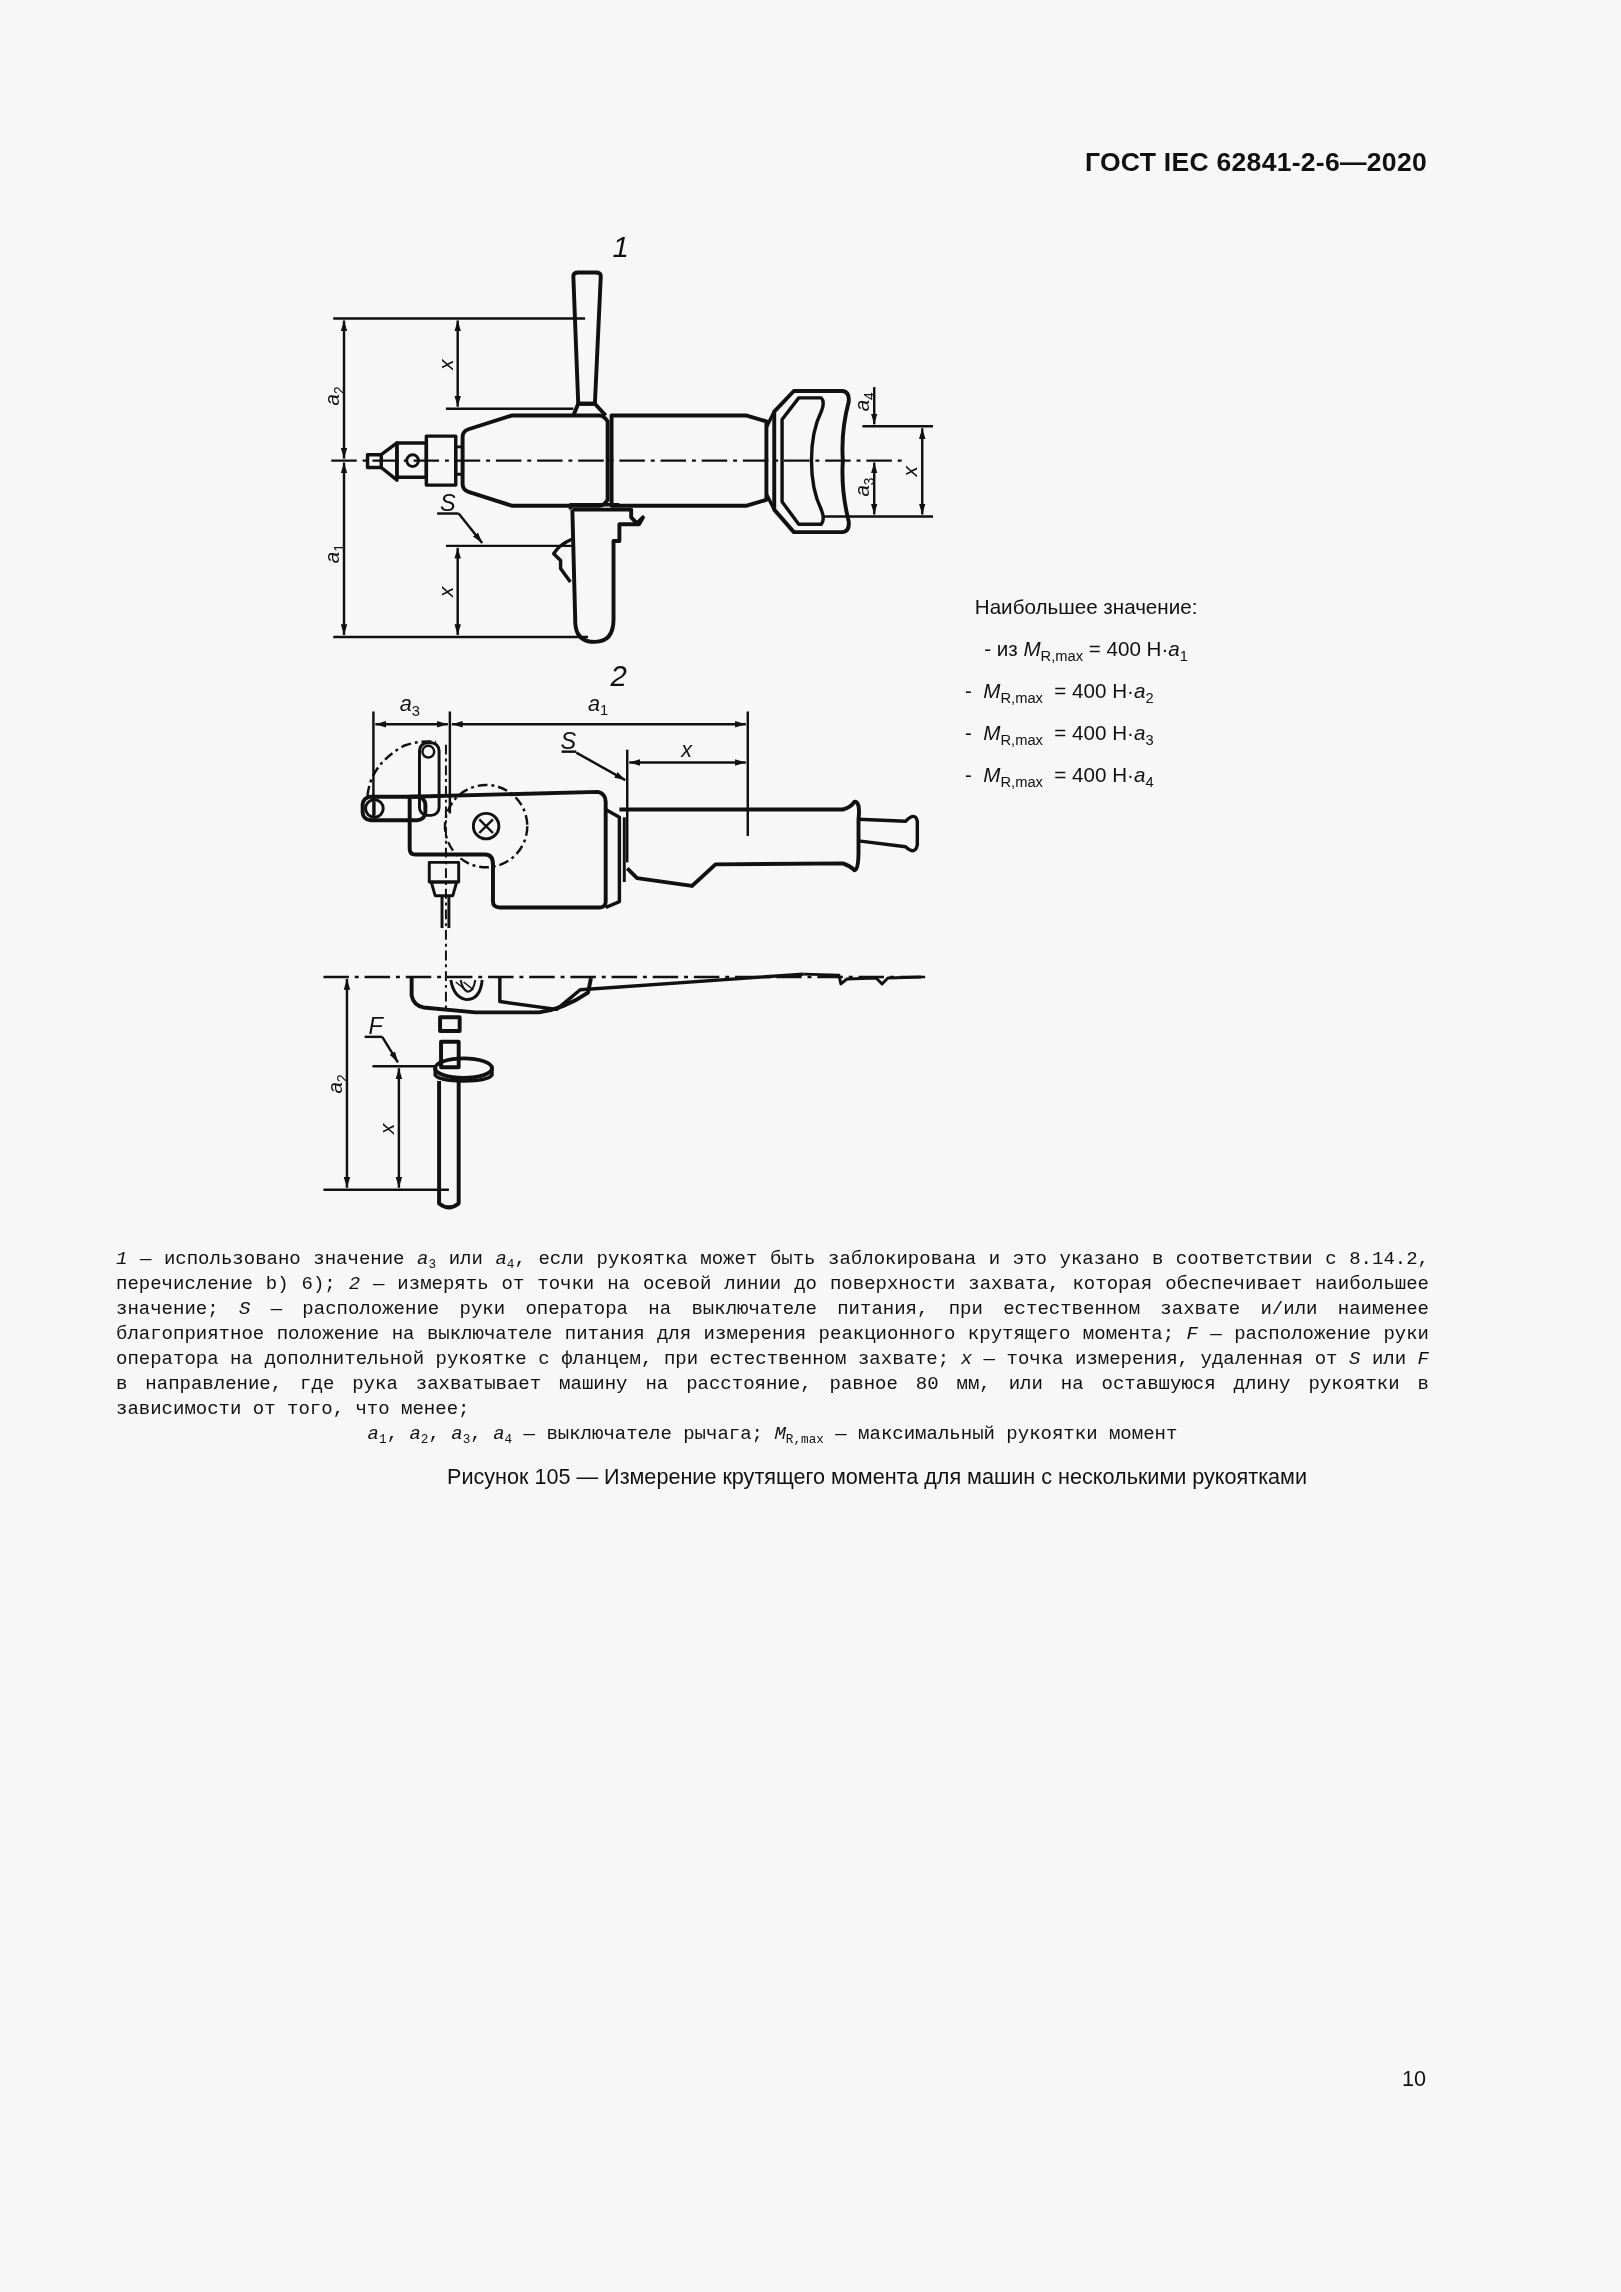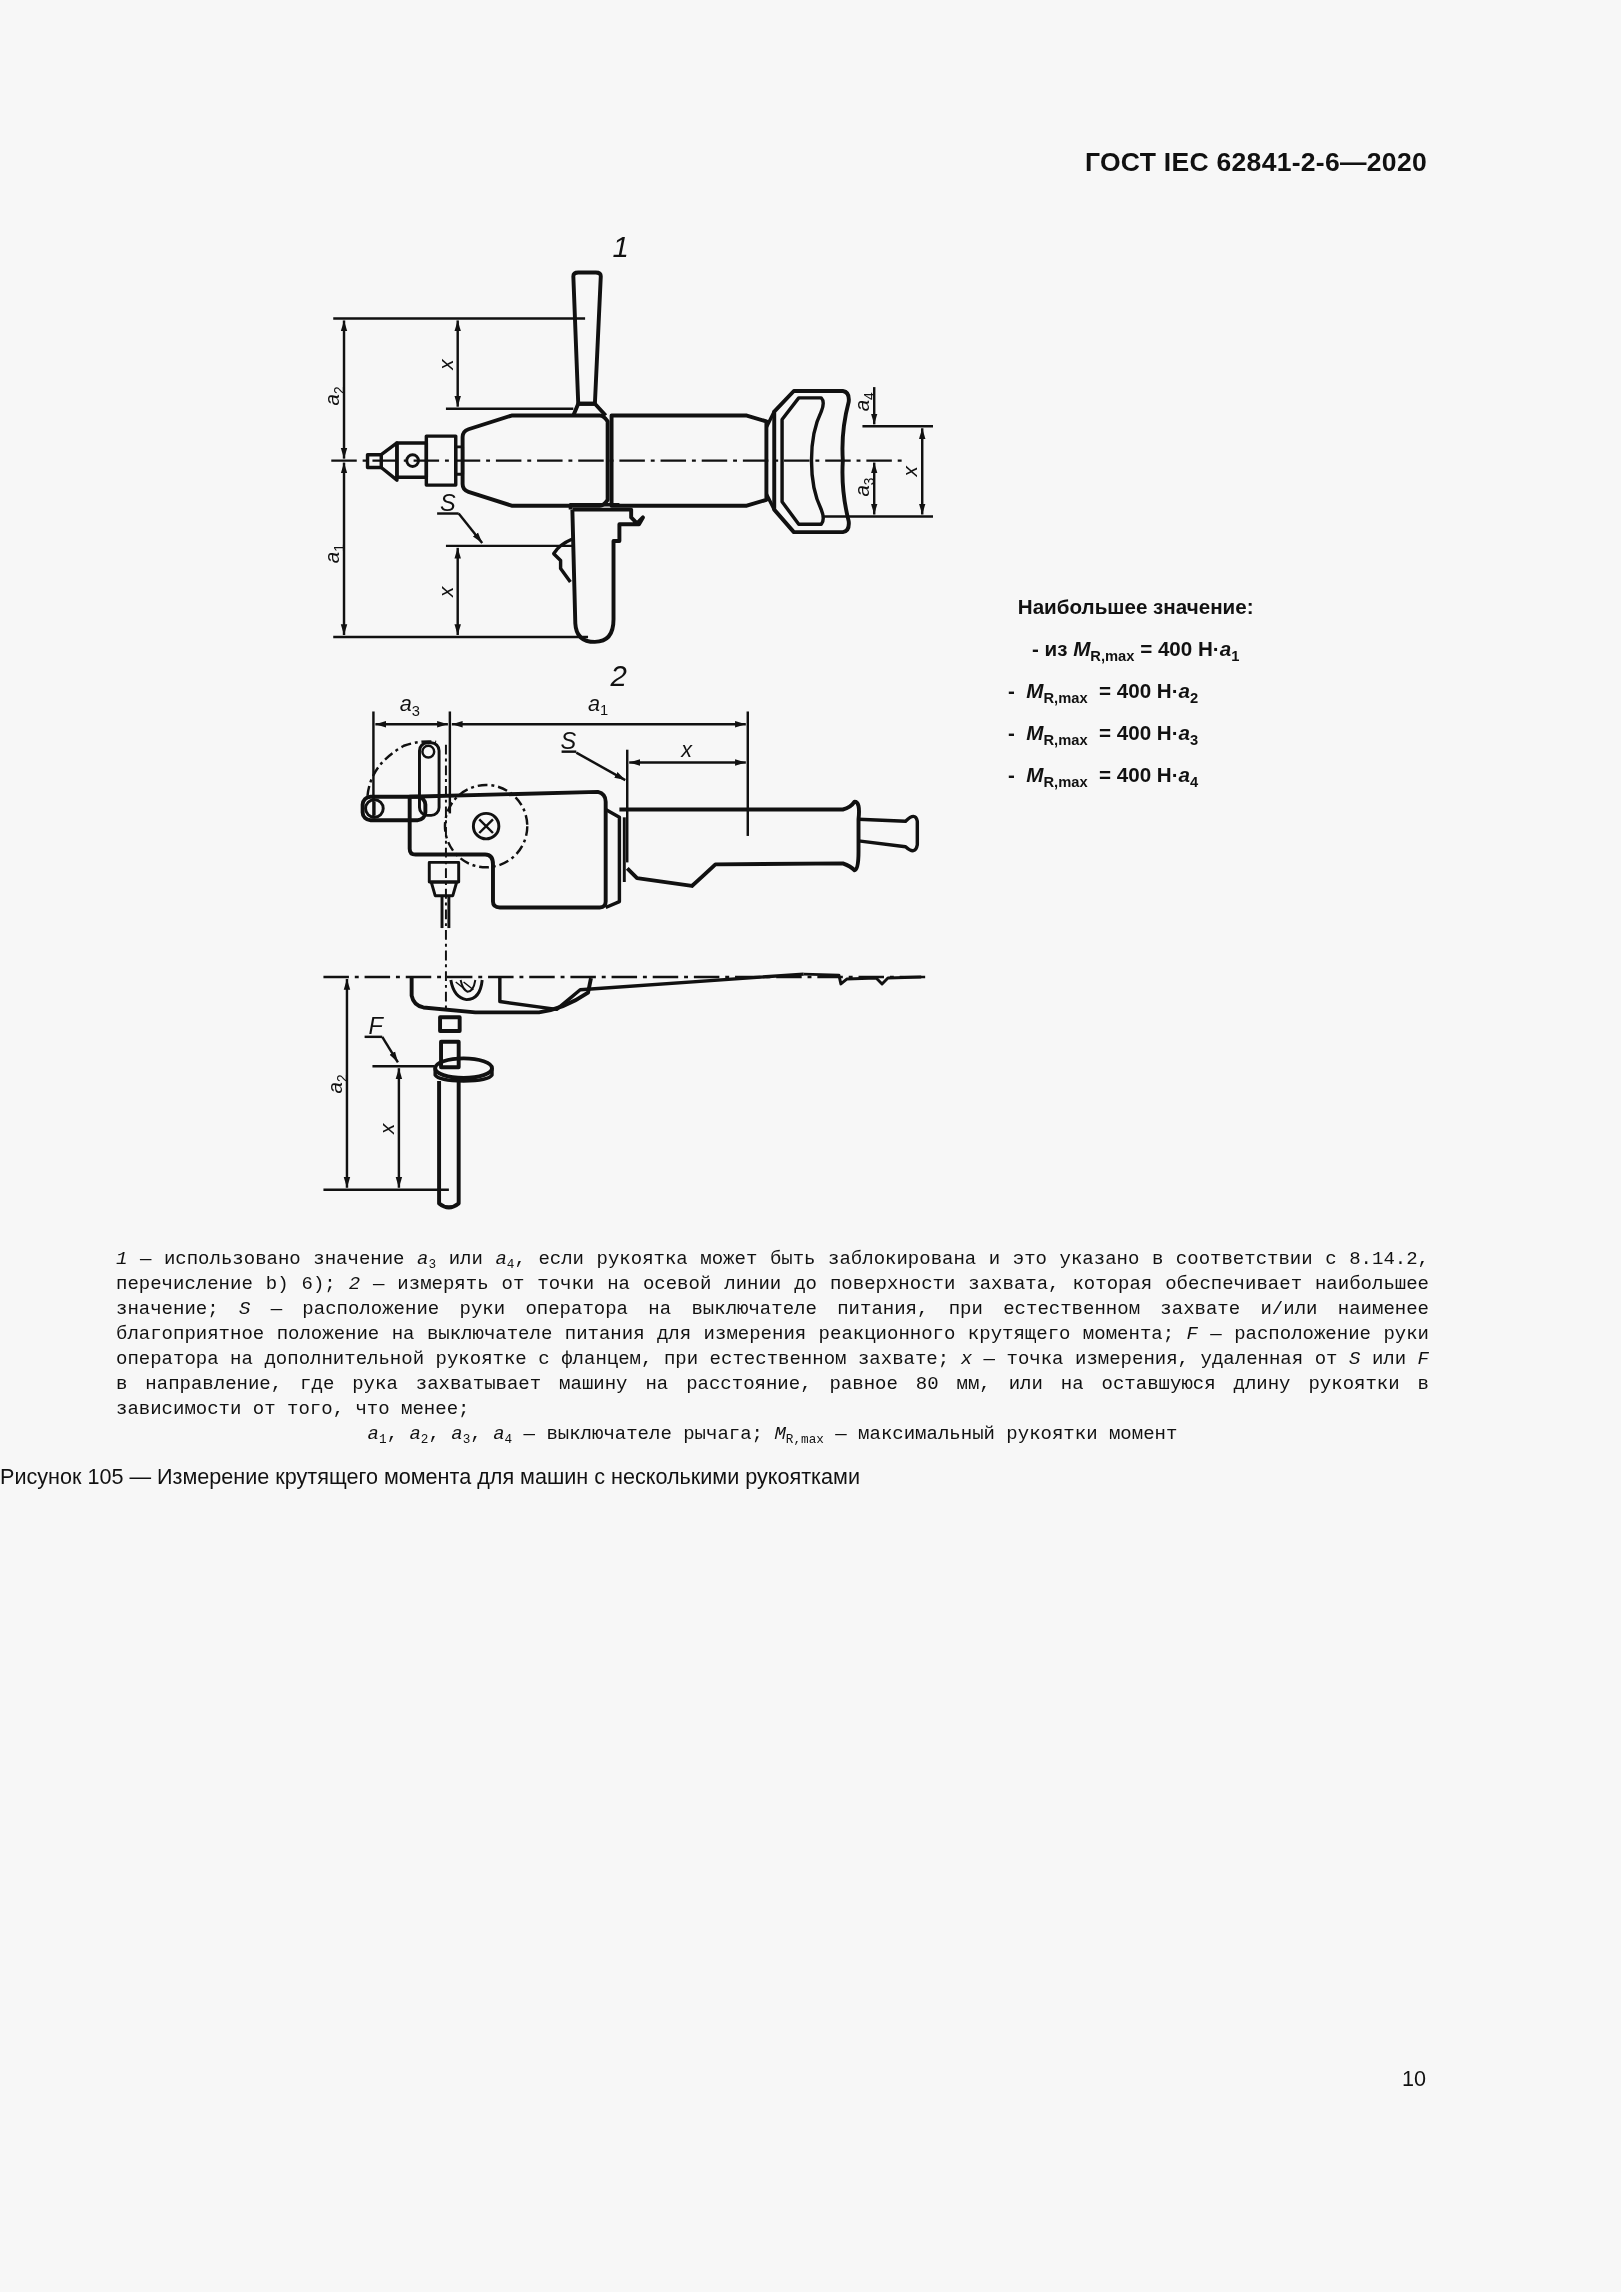--- a/index.html
+++ b/index.html
@@ -14,40 +14,40 @@
   .header {
     position: absolute; top: 147px; right: 194px;
     font-size: 26.5px; font-weight: bold; letter-spacing: 0.3px;
   }
   .drawing {
     position: absolute; left: 0; top: 0;
     width: 1621px; height: 1274px;
   }
   .drawing svg { width: 1621px; height: 1274px; }
   .legend {
-    position: absolute; left: 1008px; top: 586px;
-    font-size: 20.6px; font-weight: bold; line-height: 42px;
+    position: absolute; left: 965px; top: 586px;
+    font-size: 20.6px; font-weight: normal; line-height: 42px;
   }
   .legend .row { white-space: nowrap; }
   .legend .title { padding-left: 9.8px; }
   .legend .indent { padding-left: 9.8px; text-align: center; }
   .legend i { font-style: italic; }
   .legend sub { font-size: 14.7px; vertical-align: -4.9px; line-height: 0; }
   .notes {
     position: absolute; left: 116px; top: 1247px; width: 1313px;
     font-size: 19px; line-height: 25px; text-align: justify;
     font-family: "Liberation Sans Narrow", "Liberation Sans", sans-serif;
   }
   .notes p { margin: 0; font-family: Liberation Mono, monospace; }
   .notes .last { text-align: center; }
   .notes i { font-style: italic; }
   .notes sub { font-size: 12.7px; vertical-align: -3.9px; line-height: 0; }
   .caption {
     position: absolute; left: 0; width: 1307px; top: 1464px;
-    text-align: left; font-size: 21.6px;
+    text-align: right; font-size: 21.6px;
   }
   .pagenum {
     position: absolute; left: 1402px; top: 2066px; font-size: 21.6px;
   }
   .lbl { font-family: "Liberation Sans", sans-serif; fill: #111; }
 </style>
 </head>
 <body>
 
 <div class="header">ГОСТ IEC 62841-2-6—2020</div>

